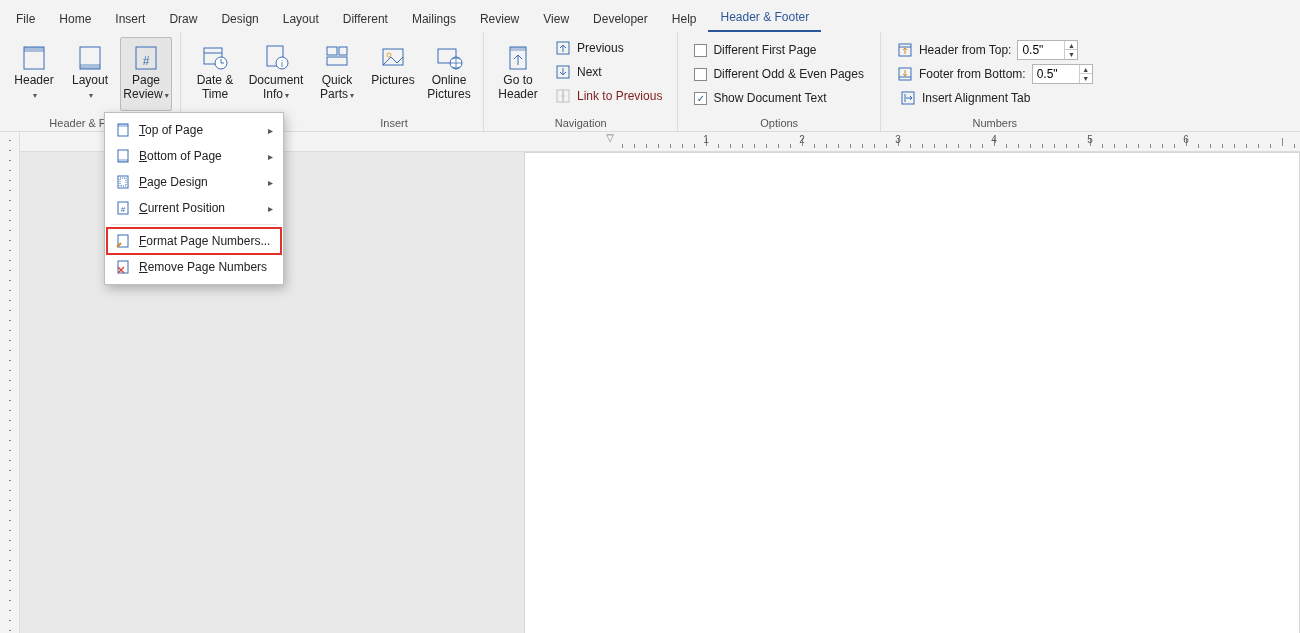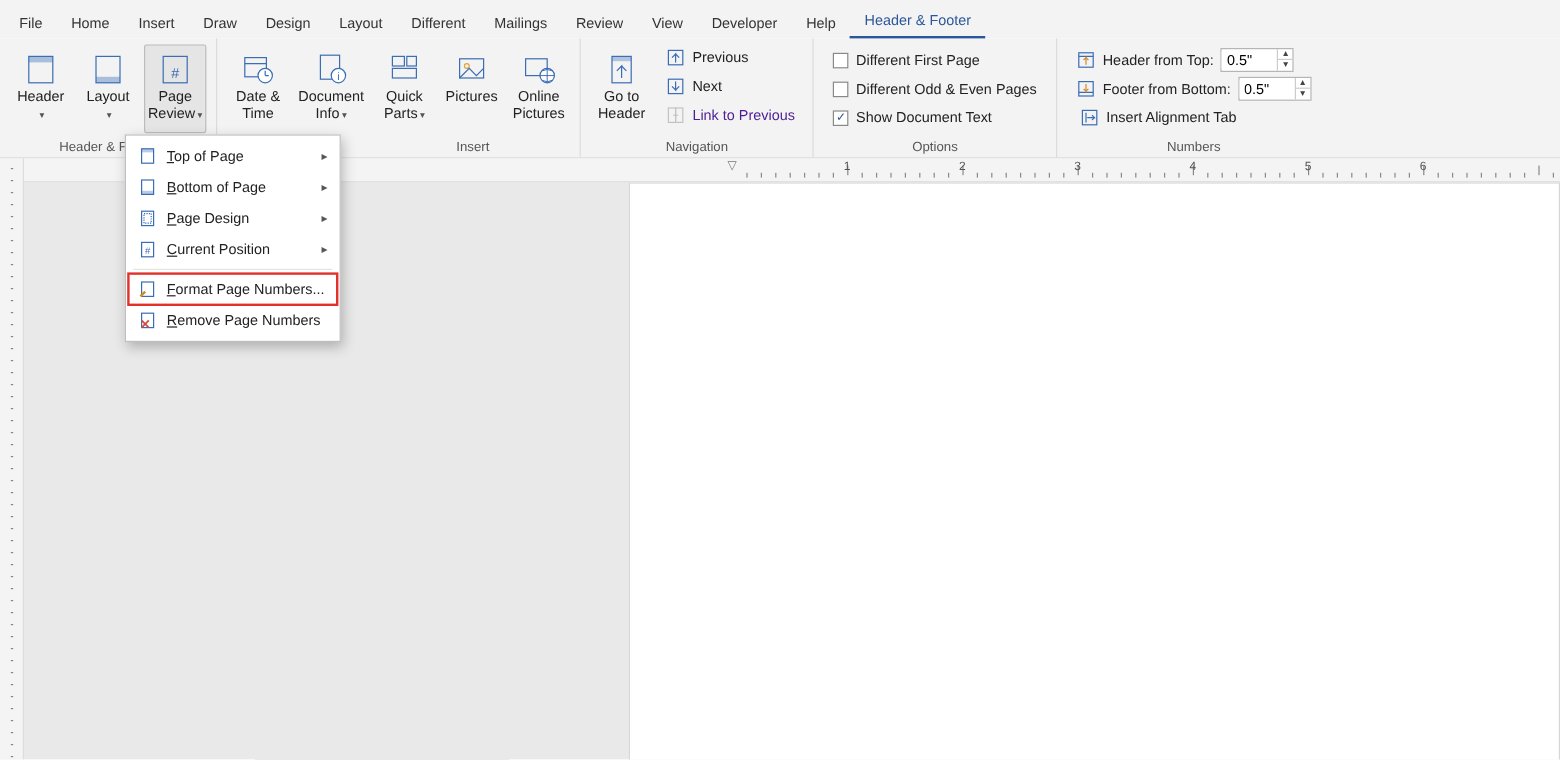--- a/index.html
+++ b/index.html
@@ -20,21 +20,21 @@
 
   .big-btn { display:flex; flex-direction:column; align-items:center; justify-content:flex-start; width:52px; height:74px; padding:2px 2px; text-align:center; border:1px solid transparent; border-radius:2px; cursor:pointer; line-height:1.15; }
   .big-btn.active { background:#e5e5e5; border:1px solid #bcbcbc; }
   .big-btn.disabled { color:#a0a0a0; cursor:default; }
   .big-btn .ico { height:34px; display:flex; align-items:center; justify-content:center; }
   .big-btn .lbl { font-size:12px; }
   .caret { font-size:8px; color:#555; display:inline-block; margin-left:2px; }
 
   .small-list { display:flex; flex-direction:column; gap:2px; }
   .small-btn { display:flex; align-items:center; gap:6px; height:22px; padding:0 6px; cursor:pointer; border:1px solid transparent; }
-  .small-btn.disabled { color:#4c1d95; cursor:default; }
+  .small-btn.disabled { color:#7f1d1d; cursor:default; }
   .small-ico { width:16px; height:16px; display:inline-flex; align-items:center; justify-content:center; }
 
   .chk-row { display:flex; align-items:center; gap:6px; height:22px; padding:0 4px; }
   .chkbox { width:13px; height:13px; border:1px solid #888; background:#fff; display:inline-flex; align-items:center; justify-content:center; font-size:10px; color:#2b579a; }
 
   .pos-row { display:flex; align-items:center; gap:6px; height:22px; padding:0 4px; }
   .spin { display:inline-flex; align-items:center; border:1px solid #b5b5b5; background:#fff; height:20px; }
   .spin input { border:none; width:46px; padding:0 4px; font-size:12px; outline:none; }
   .spin .spinbtns { display:flex; flex-direction:column; border-left:1px solid #ccc; }
   .spin .spinbtns span { width:12px; height:9px; font-size:7px; line-height:9px; text-align:center; cursor:pointer; color:#444; border-bottom:1px solid #ccc; }

